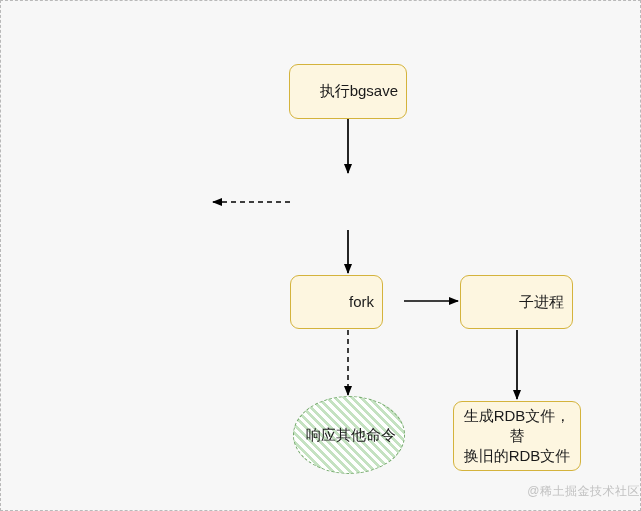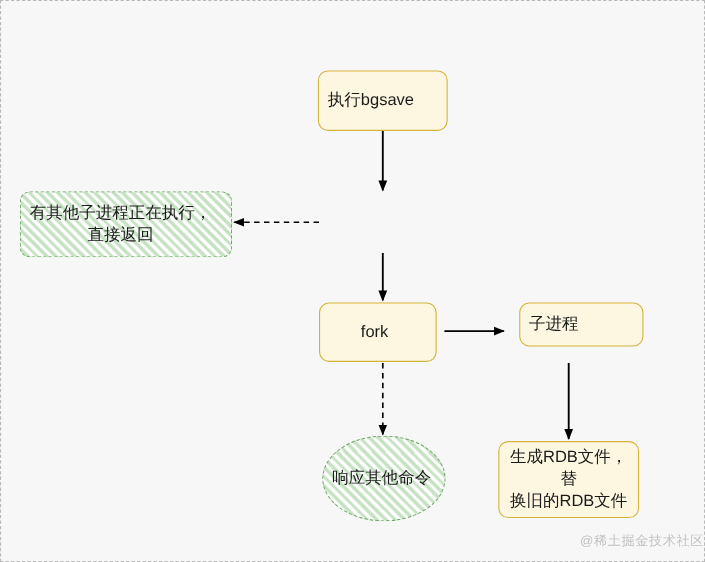--- a/index.html
+++ b/index.html
@@ -17,21 +17,21 @@
     background: #f7f7f7;
     box-sizing: border-box;
     border: 1px dashed #b9b9b9;
     overflow: hidden;
   }
   .node {
     position: absolute;
     box-sizing: border-box;
     display: flex;
     align-items: center;
-    justify-content: flex-start;
+    justify-content: flex-end;
     text-align: center;
     color: #1a1a1a;
     line-height: 1.35;
   }
   
   .node.process {
     background: #fdf6e0;
     border: 1.6px solid #d4b33c;
     border-radius: 9px;
     font-size: 15px;
@@ -112,30 +112,26 @@
     <line x1="347" y1="329" x2="347" y2="394" stroke="#000000" stroke-width="1.5" stroke-dasharray="5,4" marker-end="url(#arrowGeneric)"></line>
 
     <line x1="516" y1="329" x2="516" y2="398" stroke="#000000" stroke-width="1.7" marker-end="url(#arrowGeneric)"></line>
   </svg>
 
   <div class="node process" style="left:288px; top:63px; width:118px; height:55px;">
     <span class="label">执行bgsave</span>
   </div>
 
 
-  <div class="node note" style="left:17px; top:173px; width:193px; height:60px;">
-    <span class="label">有其他子进程正在执行，
-直接返回</span>
-  </div>
 
-  <div class="node process" style="left:289px; top:274px; width:107px; height:54px;padding-left:29px;">
+  <div class="node process" style="left:289px; top:274px; width:93px; height:54px;padding-left:29px;">
     <span class="label">fork</span>
   </div>
 
-  <div class="node process" style="left:459px; top:274px; width:113px; height:40px;margin-left:12px;">
+  <div class="node process" style="left:459px; top:274px; width:113px; height:54px;">
     <span class="label">子进程</span>
   </div>
 
   <div class="node process" style="left:452px; top:400px; width:128px; height:70px;">
     <span class="label">生成RDB文件，替
 换旧的RDB文件</span>
   </div>
 
   <div class="node ellipse" style="left:292px; top:395px; width:112px; height:78px;">
     <span class="label">响应其他命令</span>

